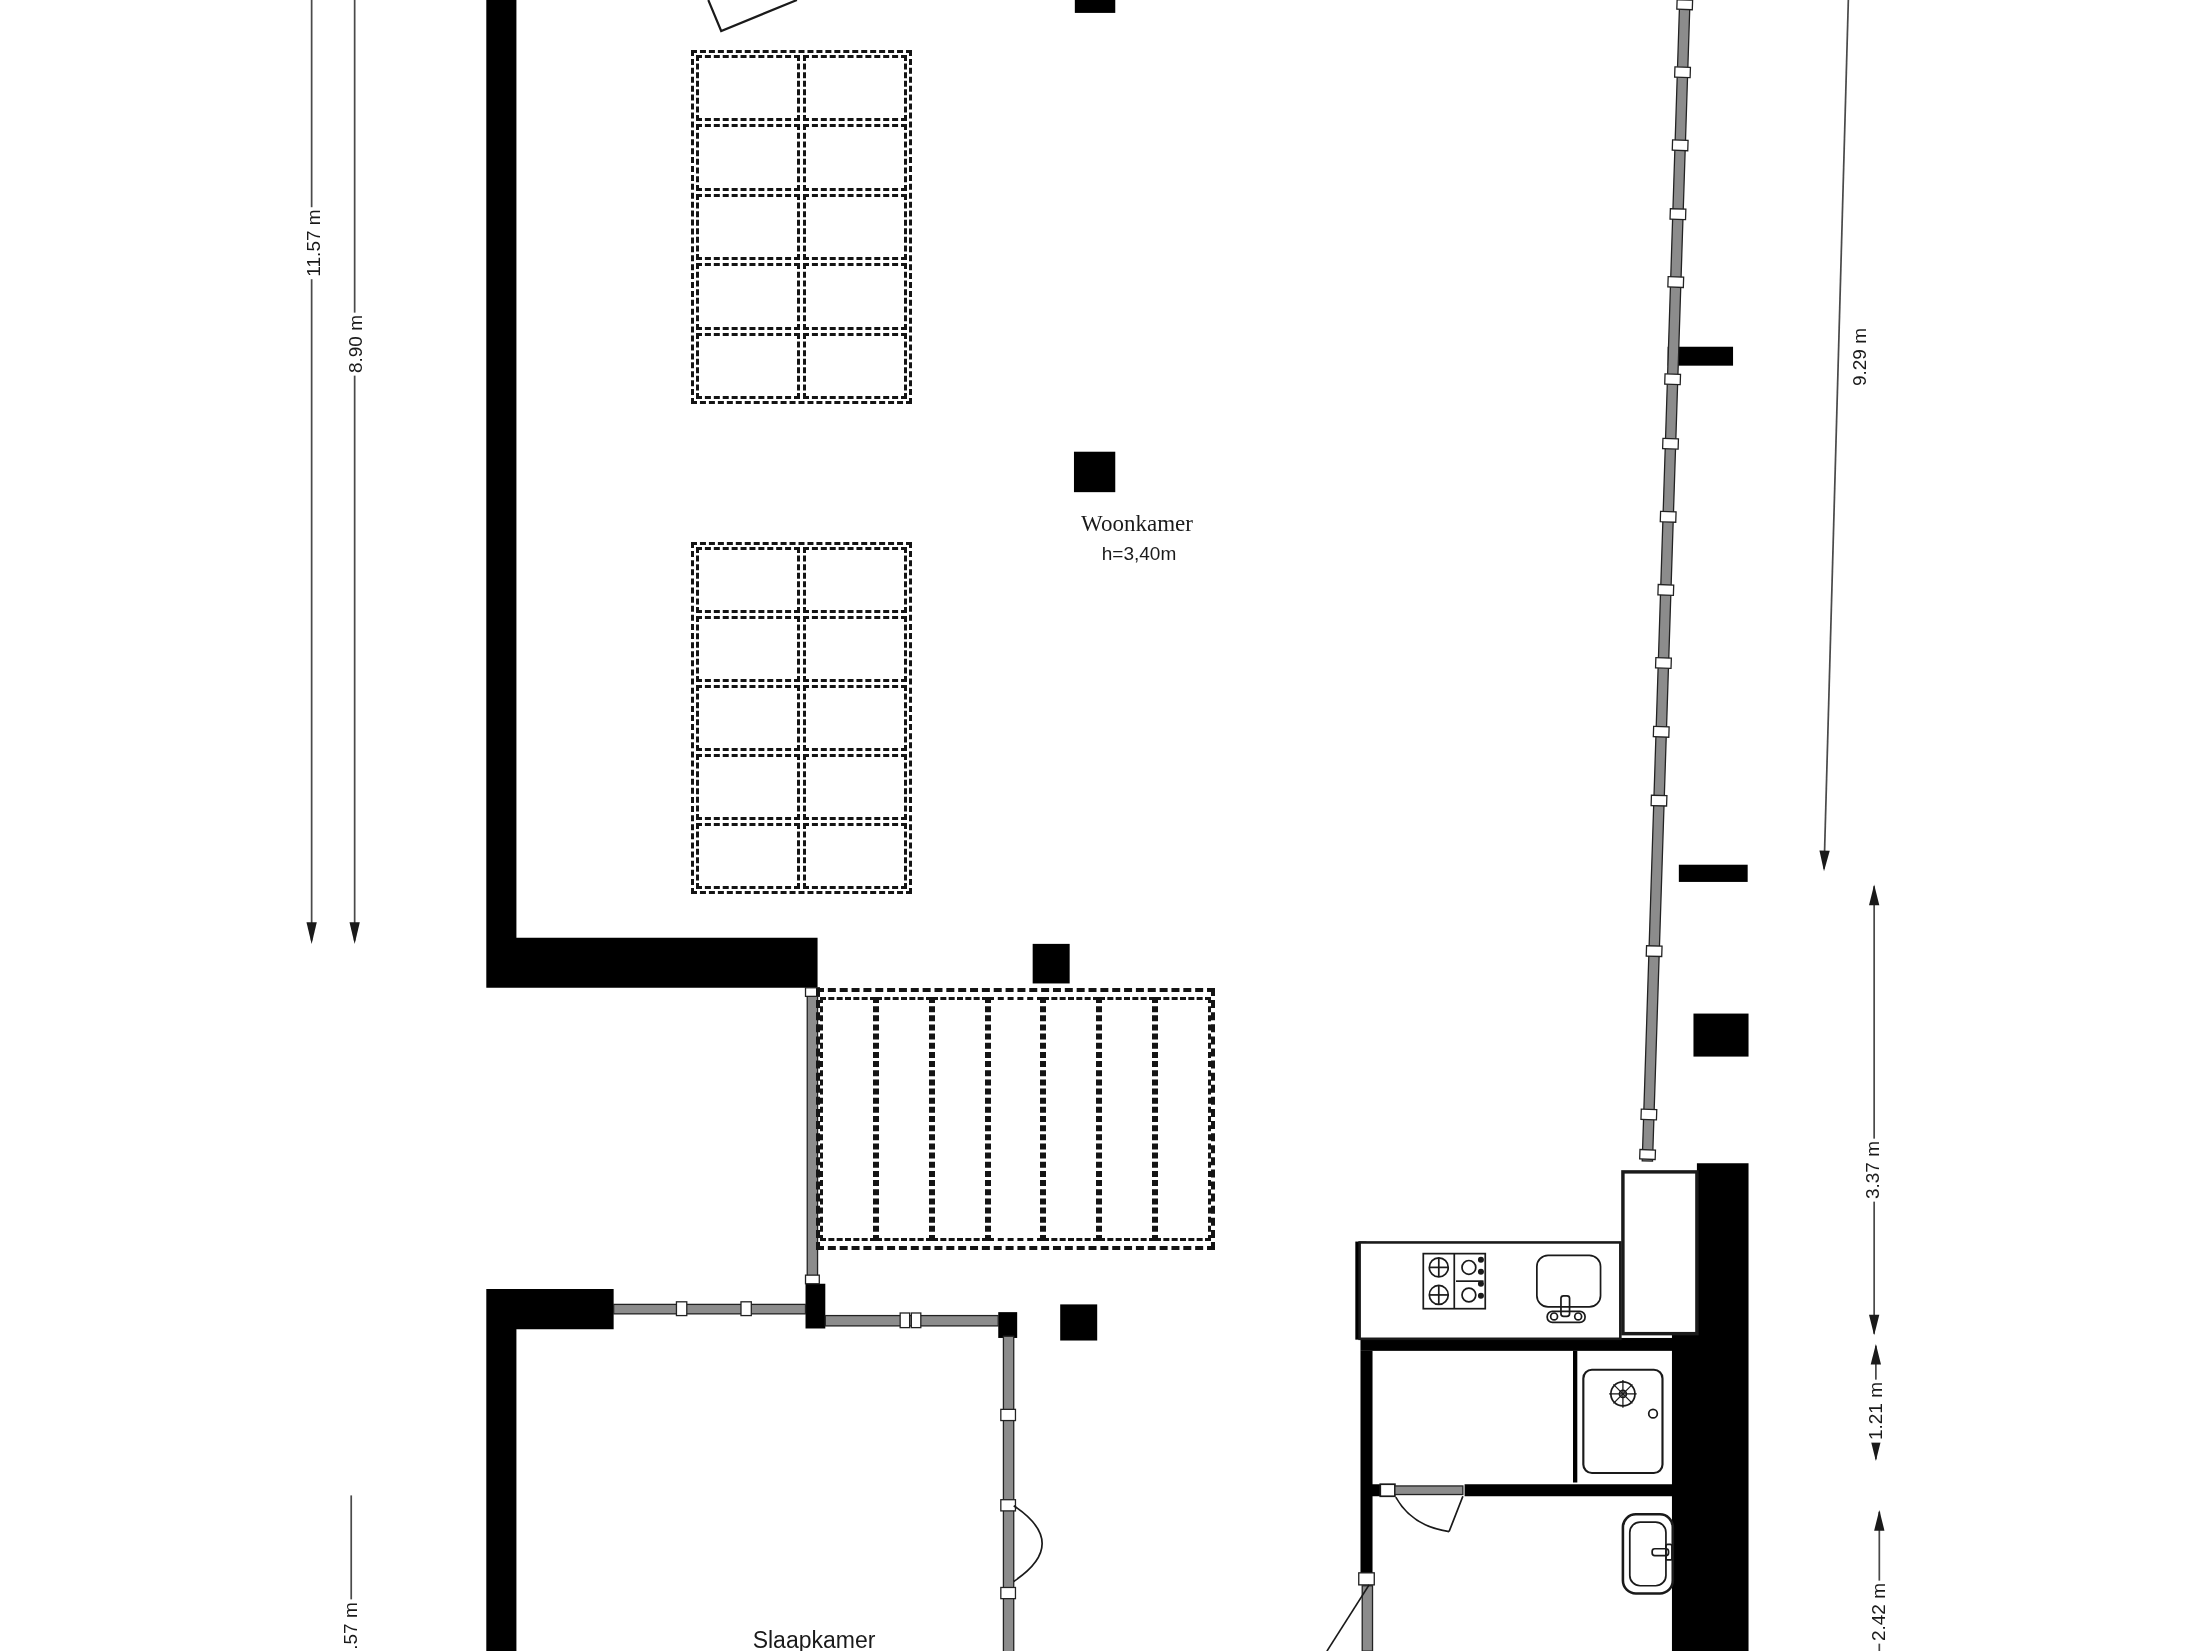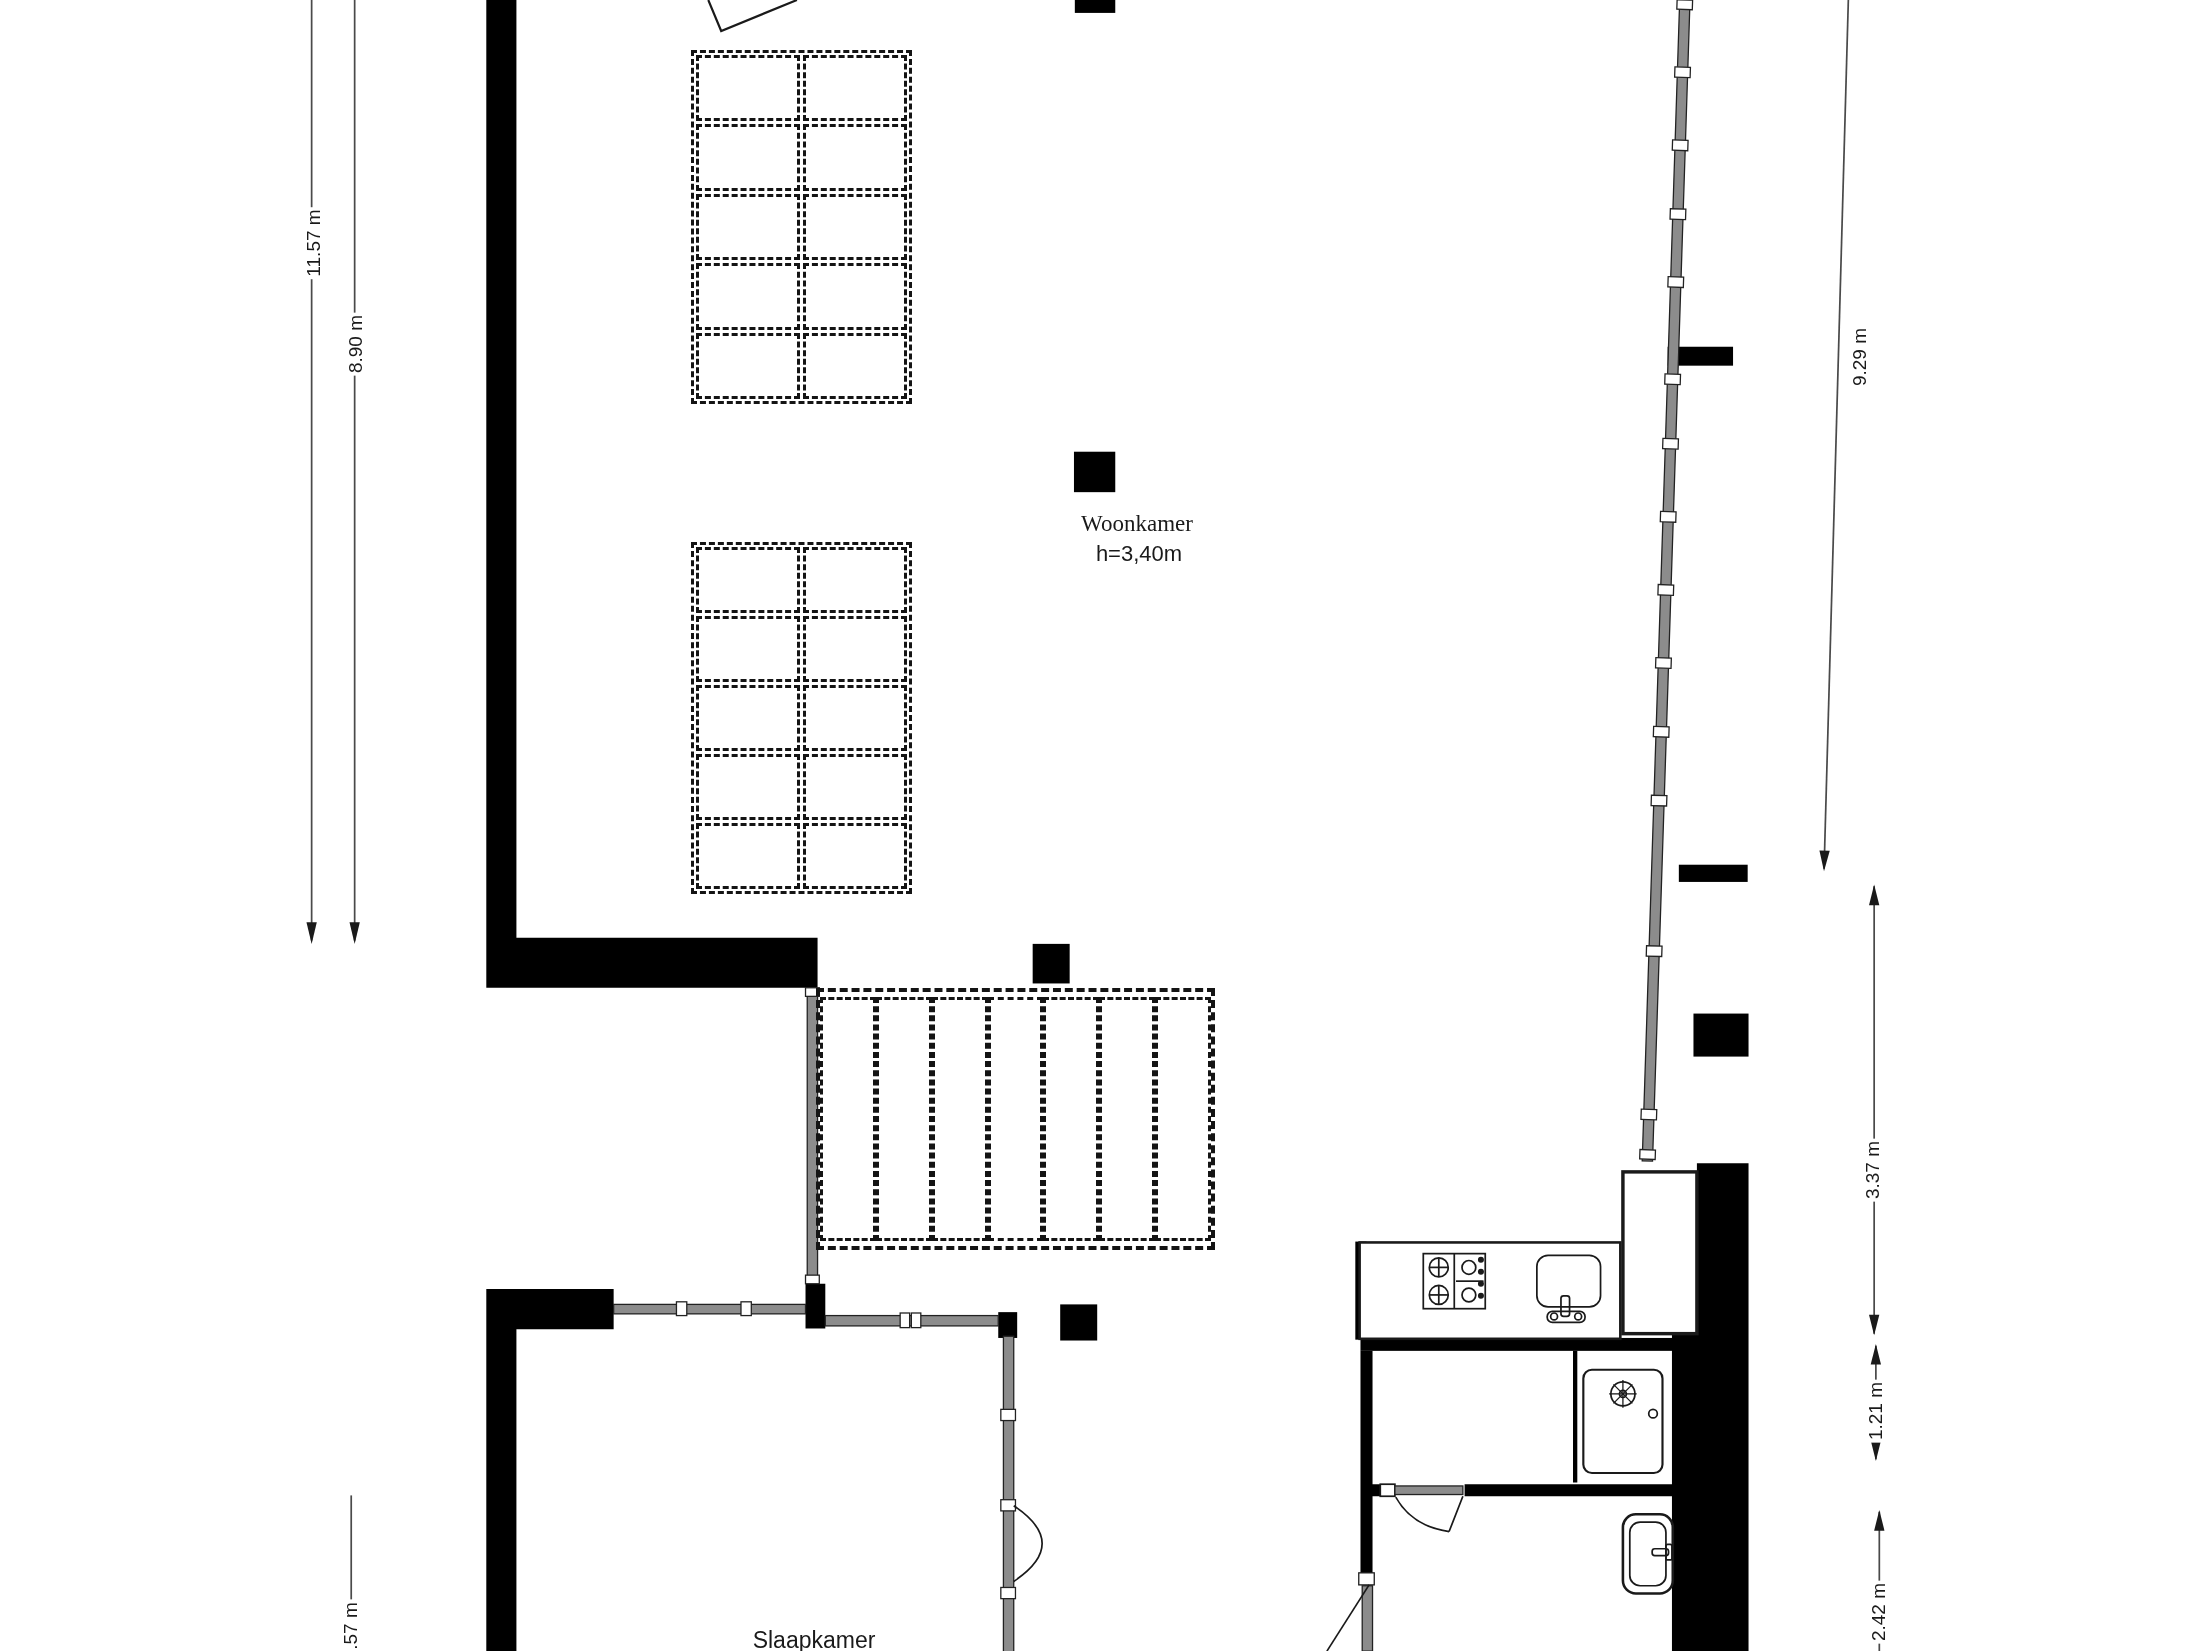--- a/index.html
+++ b/index.html
@@ -8,21 +8,21 @@
     font-family:"Liberation Sans", sans-serif;overflow:hidden;
   }
   #plan-svg{position:absolute;left:0;top:0;width:2203px;height:1652px;}
   .label{
     position:absolute;transform:translate(-50%,-50%);
     font-size:19px;color:#1a1a1a;white-space:nowrap;line-height:1.05;
     background:#ffffff;padding:0 2.6px;text-align:center;
   }
   .rot{transform:translate(-50%,-50%) rotate(-90deg);}
   .room-name{font-size:23px;background:transparent;padding:0;}
-  .room-sub{font-size:22px;background:transparent;padding:0;}
+  .room-sub{font-size:19px;background:transparent;padding:0;}
   
   .sky-grid{
     position:absolute;display:grid;
     grid-template-columns:1fr 1fr;grid-template-rows:repeat(5,1fr);
     border:3.4px dashed #141414;box-sizing:border-box;
   }
   .sky-grid > div{border:3.4px dashed #141414;margin:1.7px;}
   
   .louvre{
     position:absolute;display:grid;grid-template-columns:repeat(7,1fr);

